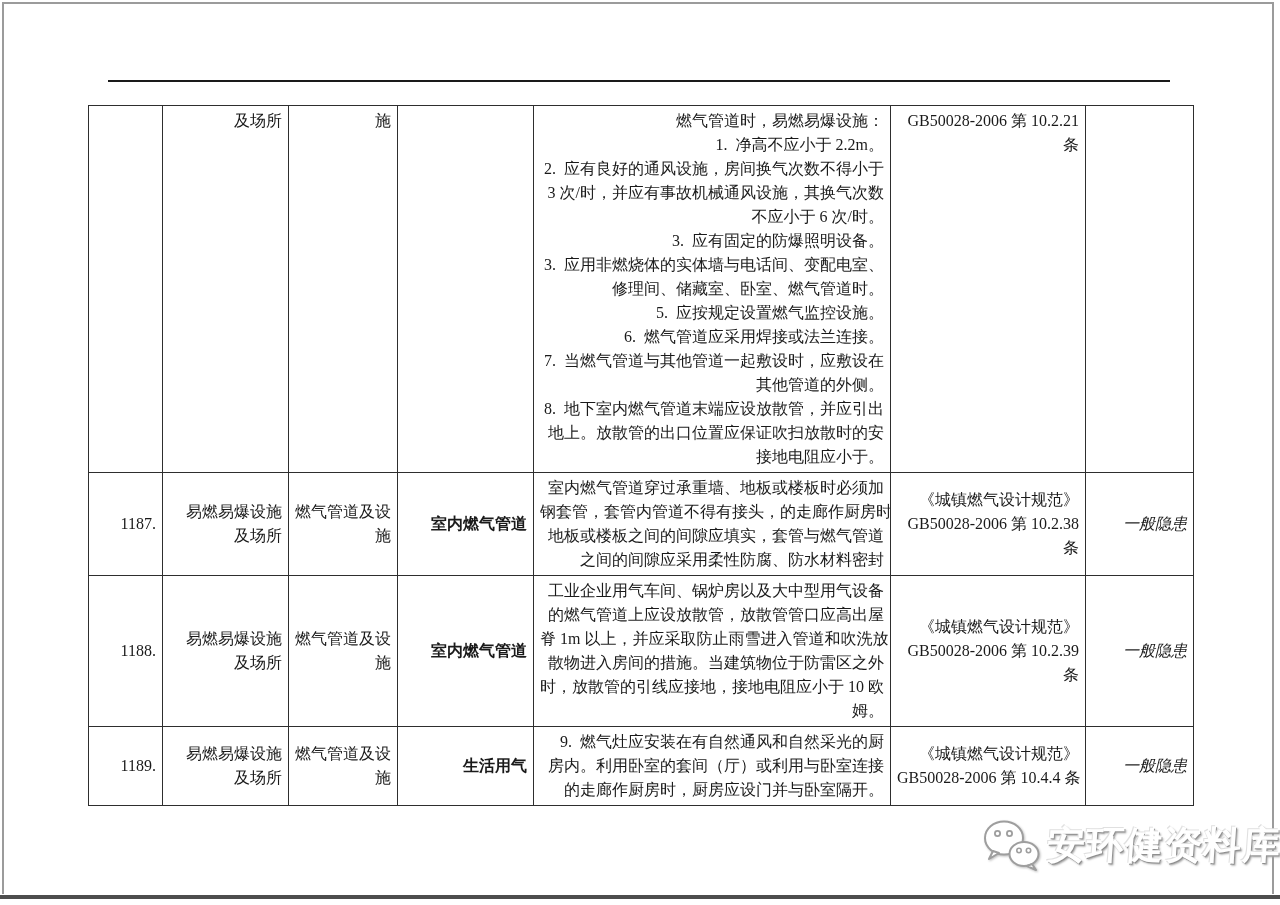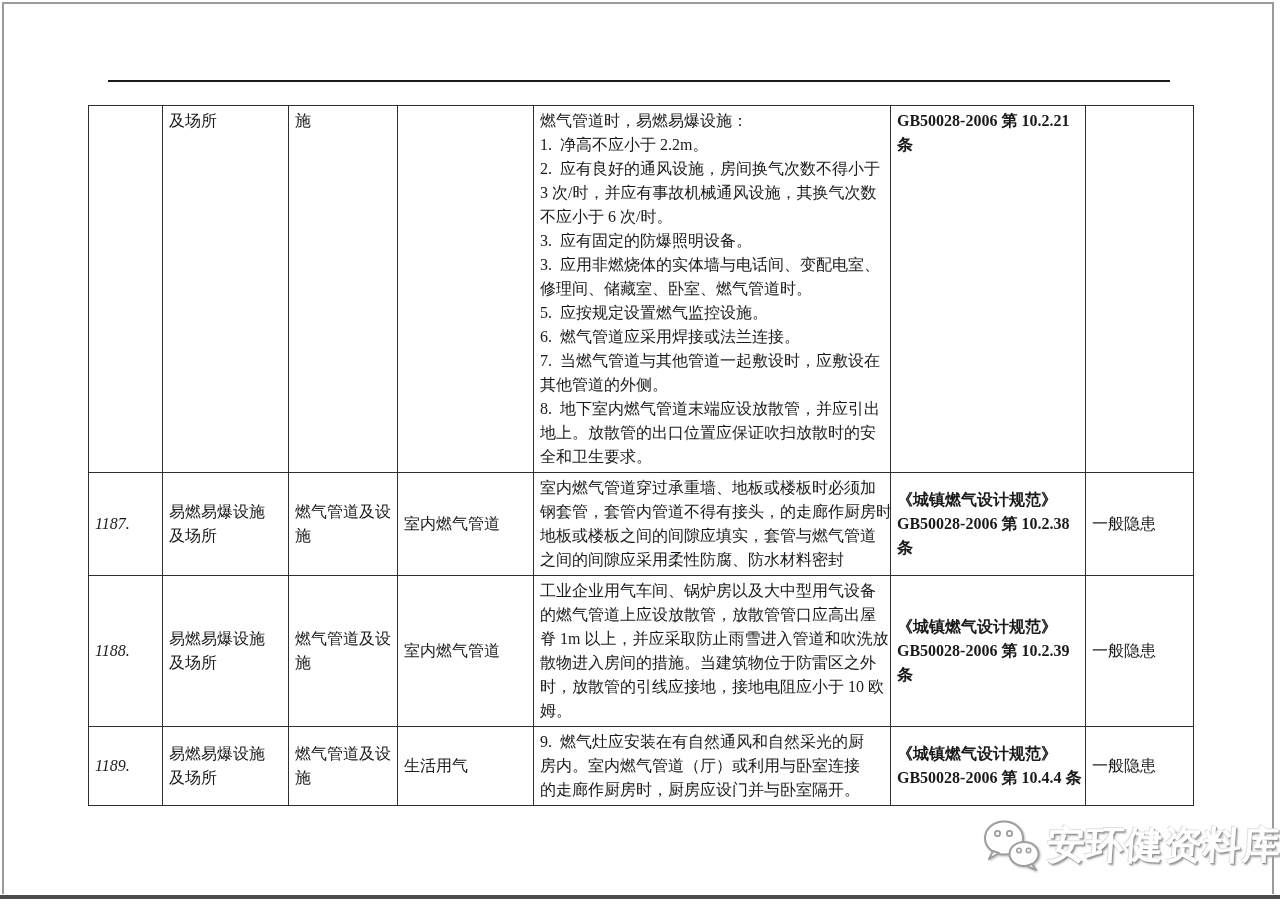--- a/index.html
+++ b/index.html
@@ -39,30 +39,31 @@
     border-collapse: collapse;
     table-layout: fixed;
     font-size: 16px;
   }
   table.hazard td {
     border: 1px solid #2e2e2e;
     vertical-align: middle;
     padding: 3px 6px;
     line-height: 24px;
     overflow: hidden;
+    text-align: right;
   }
   tr.valign-top td { vertical-align: top; }
-  td.cell-id { padding-left: 9px; font-style: italic; }
+  td.cell-id { padding-left: 9px; }
   td.cell-category, td.cell-facility { padding-left: 9px; }
-  td.cell-item { padding-left: 9px; }
+  td.cell-item { padding-left: 9px; font-weight: bold; }
   td.cell-description { padding-left: 7px; padding-right: 4px; }
   td.cell-description div { white-space: pre; }
   td.cell-reference { padding-left: 8px; }
-  td.cell-reference div { white-space: pre; font-weight: bold; }
-  td.cell-level { padding-left: 12px; }
+  td.cell-reference div { white-space: pre; }
+  td.cell-level { padding-left: 12px; font-style: italic; }
   .watermark {
     position: absolute;
     left: 983px; top: 818px;
     display: flex;
     align-items: center;
     gap: 6px;
   }
   .watermark-text {
     font-family: "Liberation Sans", "DejaVu Sans", sans-serif;
     font-weight: bold;
@@ -112,21 +113,21 @@
           <div>不应小于 6 次/时。</div>
           <div>3.  应有固定的防爆照明设备。</div>
           <div>3.  应用非燃烧体的实体墙与电话间、变配电室、</div>
           <div>修理间、储藏室、卧室、燃气管道时。</div>
           <div>5.  应按规定设置燃气监控设施。</div>
           <div>6.  燃气管道应采用焊接或法兰连接。</div>
           <div>7.  当燃气管道与其他管道一起敷设时，应敷设在</div>
           <div>其他管道的外侧。</div>
           <div>8.  地下室内燃气管道末端应设放散管，并应引出</div>
           <div>地上。放散管的出口位置应保证吹扫放散时的安</div>
-          <div>全和卫生要求。</div>
+          <div>接地电阻应小于。</div>
         </td>
         <td class="cell-reference">
           <div>GB50028-2006 第 10.2.21</div>
           <div>条</div>
         </td>
         <td class="cell-level"></td>
       </tr>
       <tr style="height: 96px;">
         <td class="cell-id">
           <div>1187.</div>
@@ -199,21 +200,21 @@
         </td>
         <td class="cell-facility">
           <div>燃气管道及设</div>
           <div>施</div>
         </td>
         <td class="cell-item">
           <div>生活用气</div>
         </td>
         <td class="cell-description">
           <div>9.  燃气灶应安装在有自然通风和自然采光的厨</div>
-          <div>房内。室内燃气管道（厅）或利用与卧室连接</div>
+          <div>房内。利用卧室的套间（厅）或利用与卧室连接</div>
           <div>的走廊作厨房时，厨房应设门并与卧室隔开。</div>
         </td>
         <td class="cell-reference">
           <div>《城镇燃气设计规范》</div>
           <div>GB50028-2006 第 10.4.4 条</div>
         </td>
         <td class="cell-level">
           <div>一般隐患</div>
         </td>
       </tr>

